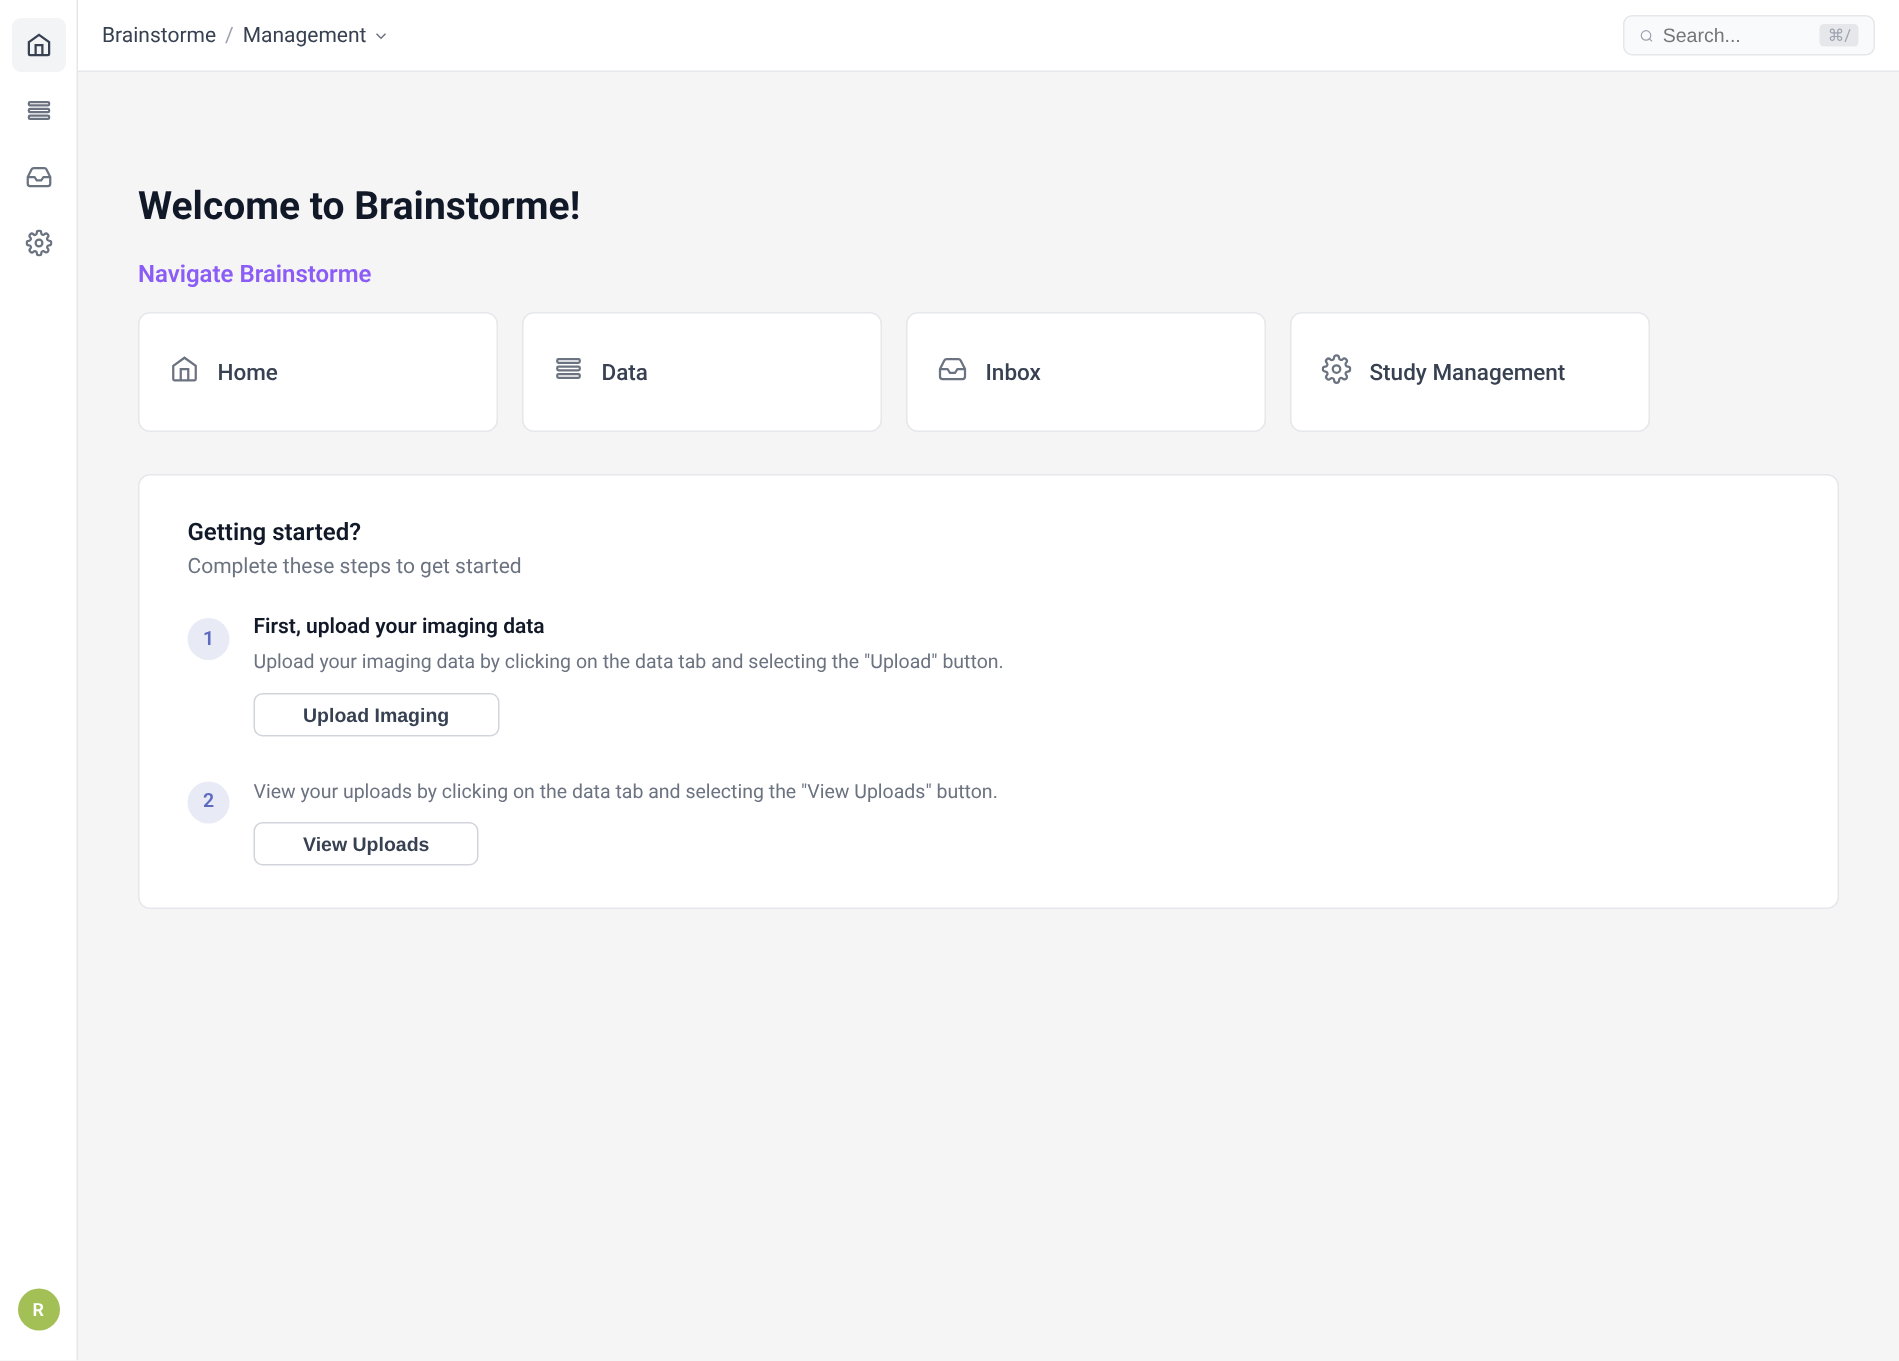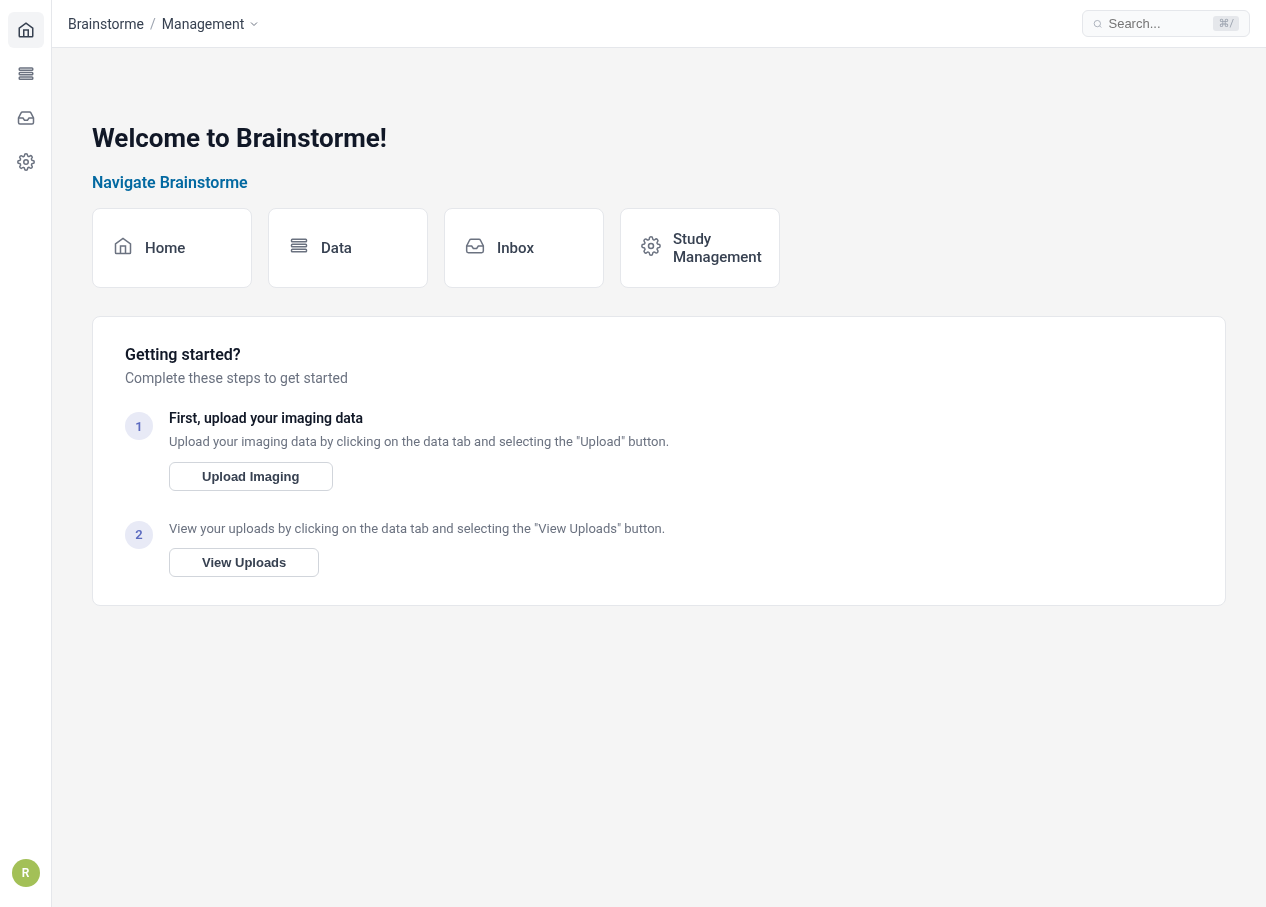--- a/index.html
+++ b/index.html
@@ -120,33 +120,33 @@
     .page-title {
       font-size: 26px;
       font-weight: 700;
       color: #111827;
       margin-bottom: 20px;
       margin-top: 43px;
     }
     .section-title {
       font-size: 16px;
       font-weight: 600;
-      color: #0369a1;
+      color: #8b5cf6;
       margin-bottom: 16px;
     }
 
     
     .nav-cards {
       display: flex;
       gap: 16px;
       margin-bottom: 28px;
       flex-wrap: wrap;
     }
     .nav-card {
-      width: 160px;
+      width: 240px;
       height: 80px;
       background: #ffffff;
       border: 1px solid #e5e7eb;
       border-radius: 8px;
       display: flex;
       align-items: center;
       gap: 12px;
       padding: 0 20px;
       cursor: pointer;
       transition: border-color 0.15s;

